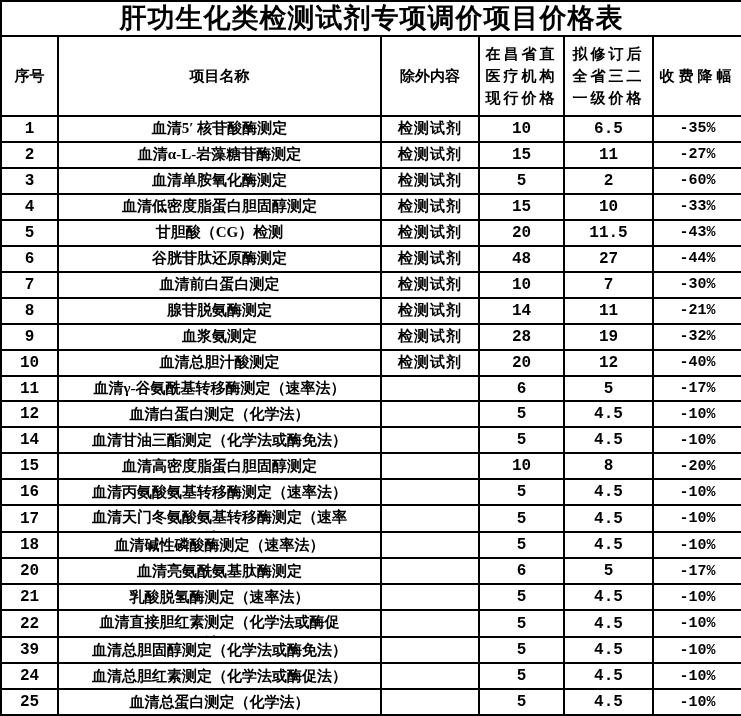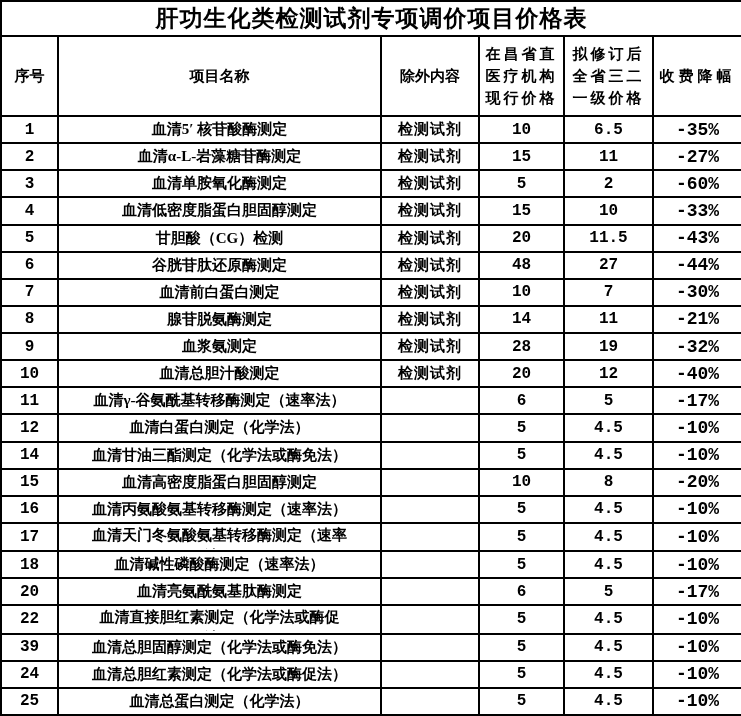--- a/index.html
+++ b/index.html
@@ -23,40 +23,40 @@
   .price-table td, .price-table th {
     border: 2px solid #000;
     padding: 0;
     text-align: center;
     vertical-align: middle;
     overflow: hidden;
     font-weight: 700;
   }
   tr.title-row { height: 35px; }
   .title-cell {
-    font-size: 23px;
+    font-size: 27px;
     letter-spacing: 1px;
     line-height: 33px;
   }
   tr.header-row { height: 80px; }
   .header-row th {
     font-size: 15px;
     white-space: pre-line;
     line-height: 22px;
     margin-top: 43px;
   }
   .th-spaced { letter-spacing: 3px; }
   .th-wide   { letter-spacing: 4px; }
   tr.data-row { height: 25px; }
   .data-row td { font-size: 15px; }
   td.num-cell, td.price-cell, td.reduction-cell {
     font-family: "Liberation Mono", monospace;
     font-size: 16px;
   }
-  td.reduction-cell { font-size: 18px; }
+  td.reduction-cell { font-size: 15px; }
   .name-wrap {
     padding: 0 32px;
     line-height: 21px;
     max-height: 24px;
     overflow: hidden;
     word-break: break-all;
   }
   td.exclusion-cell { font-size: 15px; letter-spacing: 1px; }
 </style>
 </head>
@@ -281,20 +281,30 @@
     <td class="num-cell">20</td>
     <td class="name-cell">
       <div class="name-wrap">血清亮氨酰氨基肽酶测定</div>
     </td>
     <td class="exclusion-cell"></td>
     <td class="price-cell">6</td>
     <td class="price-cell">5</td>
     <td class="reduction-cell">-17%</td>
   </tr>
 
+  <tr class="data-row">
+    <td class="num-cell">21</td>
+    <td class="name-cell">
+      <div class="name-wrap">乳酸脱氢酶测定（速率法）</div>
+    </td>
+    <td class="exclusion-cell"></td>
+    <td class="price-cell">5</td>
+    <td class="price-cell">4.5</td>
+    <td class="reduction-cell">-10%</td>
+  </tr>
 
   <tr class="data-row">
     <td class="num-cell">22</td>
     <td class="name-cell">
       <div class="name-wrap">血清直接胆红素测定（化学法或酶促法）</div>
     </td>
     <td class="exclusion-cell"></td>
     <td class="price-cell">5</td>
     <td class="price-cell">4.5</td>
     <td class="reduction-cell">-10%</td>

